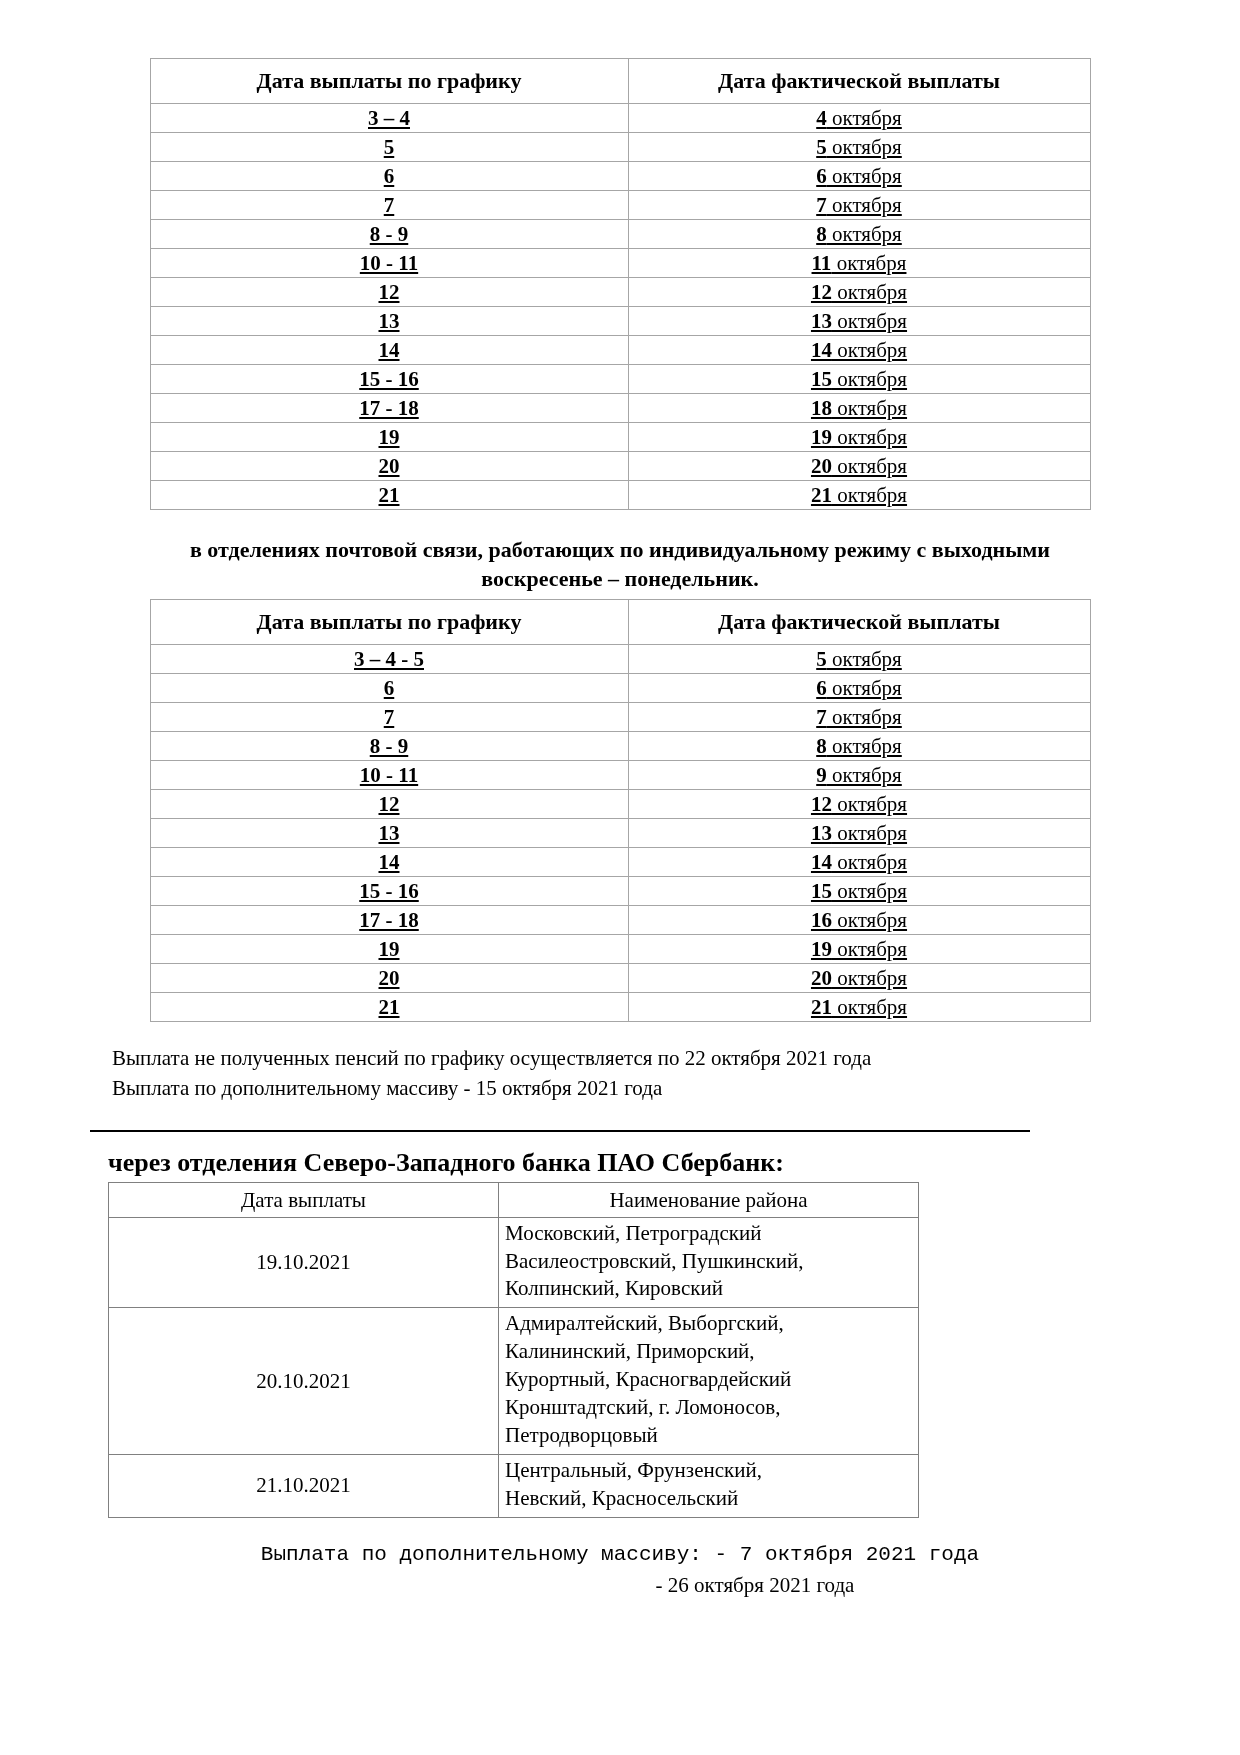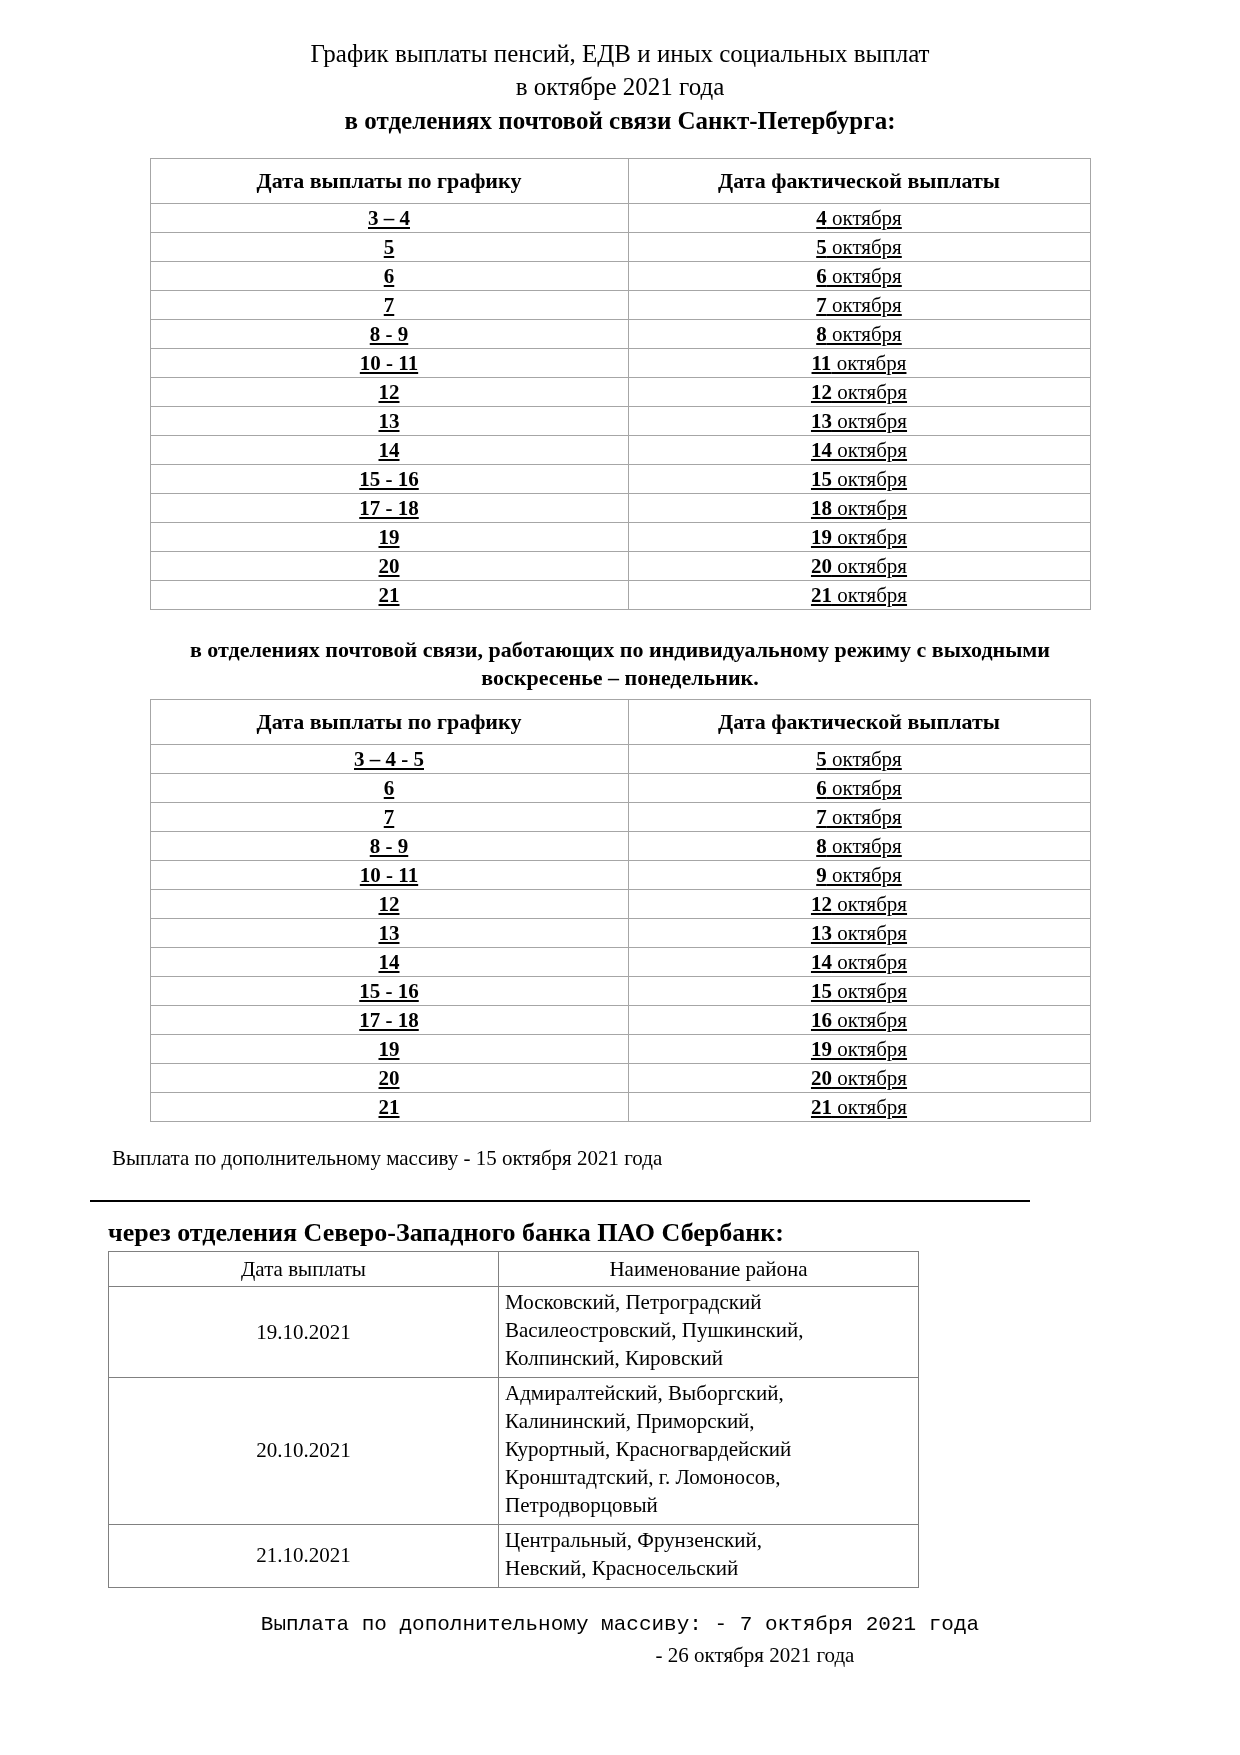--- a/index.html
+++ b/index.html
@@ -161,25 +161,20 @@
   .tail .tail-line-2 {
     display: block;
     padding-left: 270px;
   }
 </style>
 </head>
 <body>
 
 <div class="page">
 
-  <h1 class="doc-title">
-    <span class="line1">График выплаты пенсий, ЕДВ и иных социальных выплат</span>
-    <span class="line2">в октябре  2021 года</span>
-    <span class="line3">в отделениях почтовой связи Санкт-Петербурга:</span>
-  </h1>
 
   <table class="sched-table" style="margin-top:20px;">
     <colgroup>
         <col class="c1">
         <col class="c2">
       </colgroup>
     <thead>
       <tr>
         <th>Дата выплаты по графику</th>
         <th>Дата фактической выплаты</th>
@@ -311,20 +306,21 @@
           <td><span>20</span><span class="month"> октября</span></td>
         </tr>
         <tr>
           <td>21</td>
           <td><span>21</span><span class="month"> октября</span></td>
         </tr>
       </tbody>
   </table>
 
   <div class="notes">
+    <span class="note-line">Выплата не полученных пенсий по графику осуществляется по   22 октября 2021 года</span>
     <span class="note-line">Выплата по дополнительному массиву -    15   октября  2021 года</span>
   </div>
 
   <hr class="divider">
 
   <h3 class="bank-head">через отделения Северо-Западного банка  ПАО Сбербанк:</h3>
 
   <table class="bank-table">
     <colgroup>
         <col class="b1">

